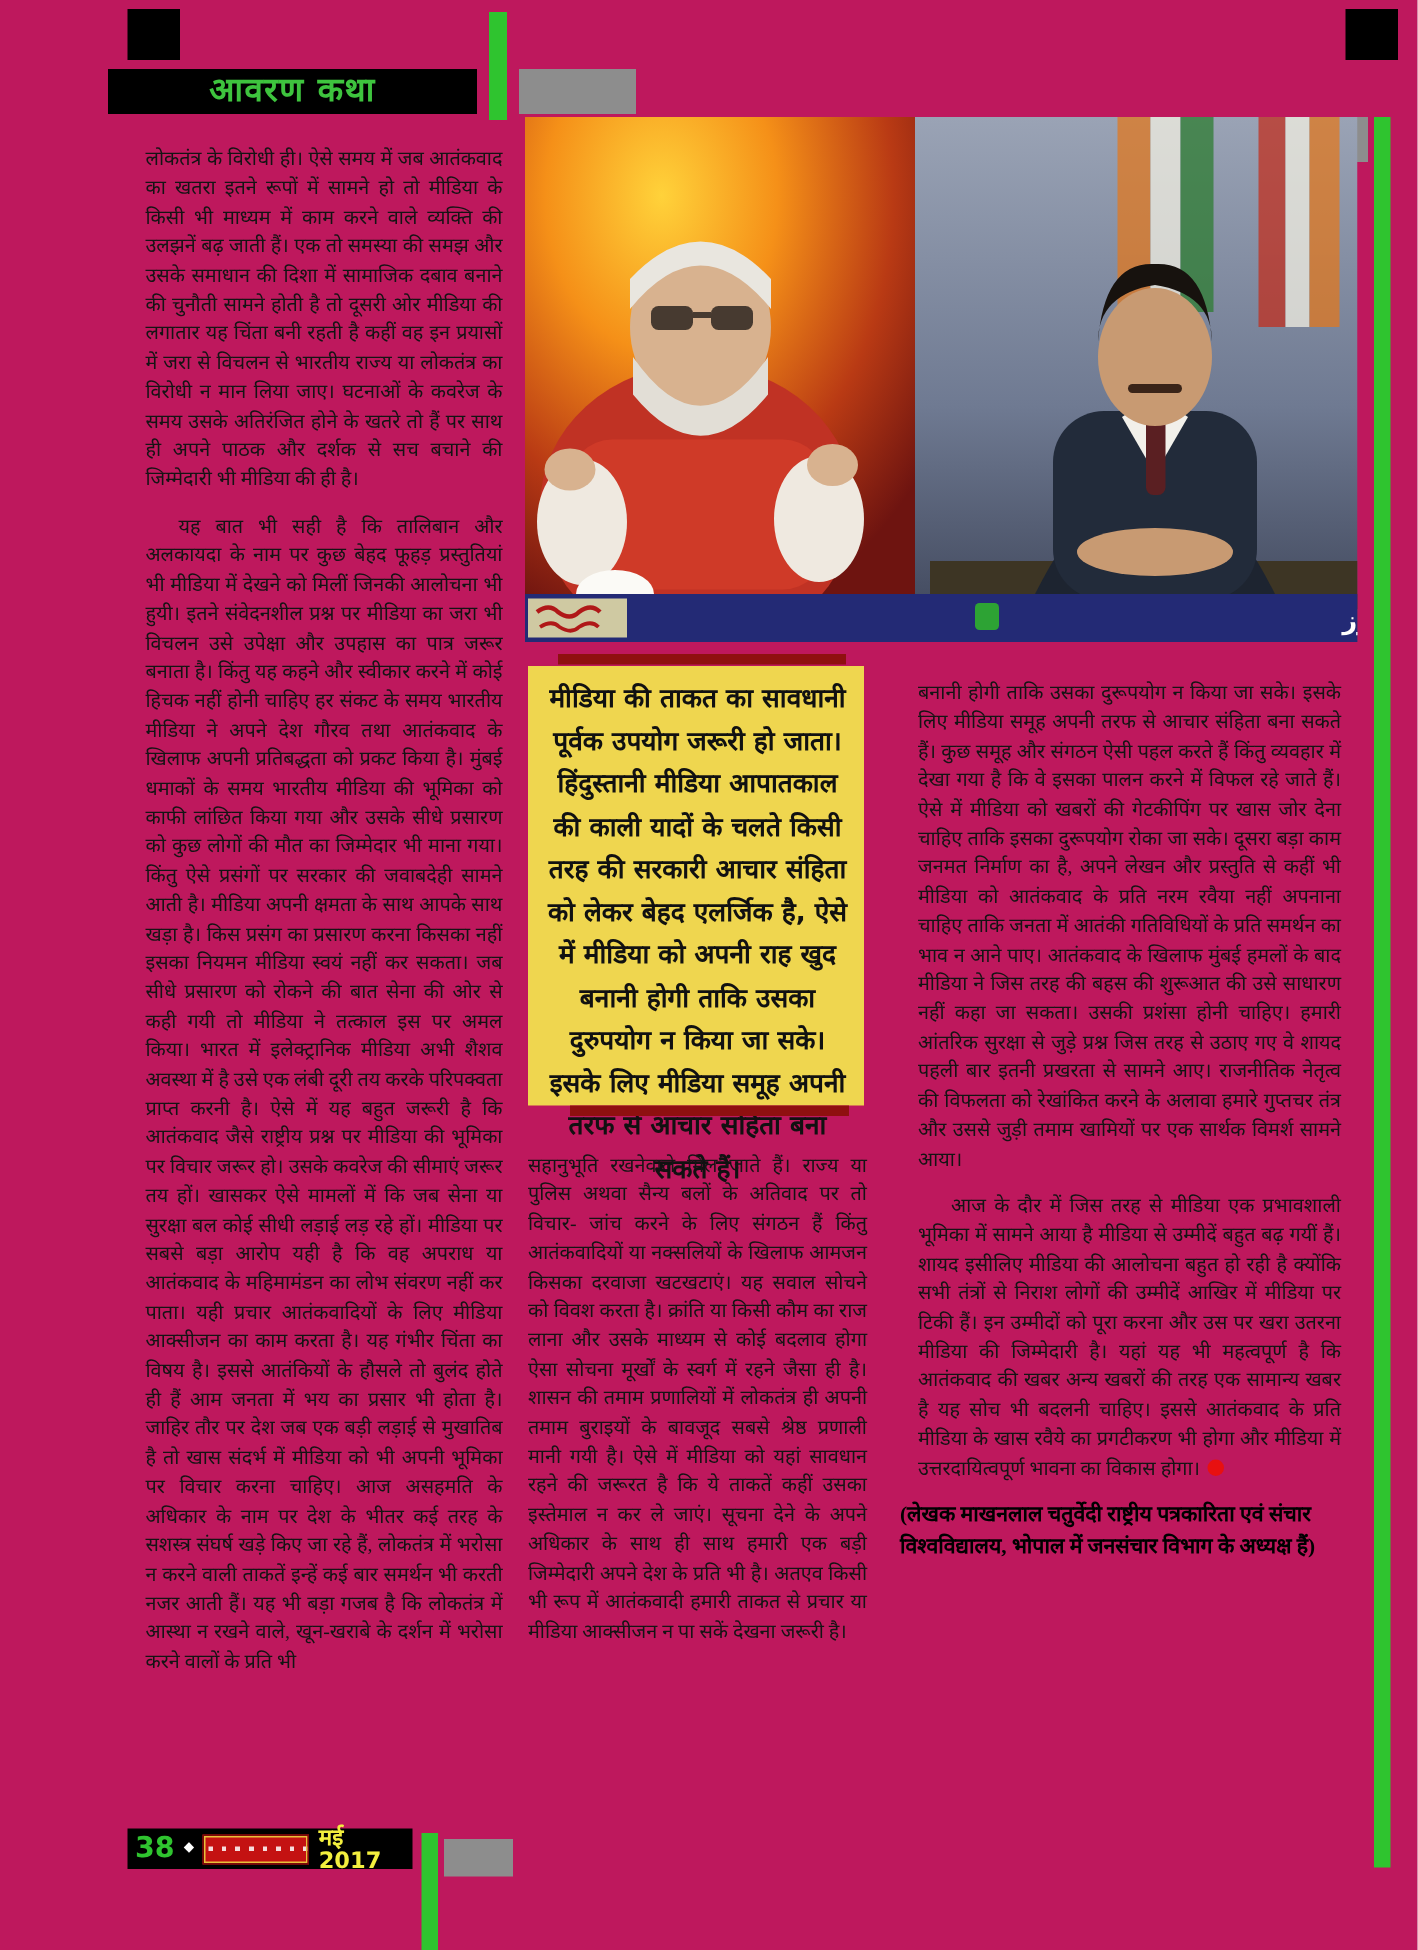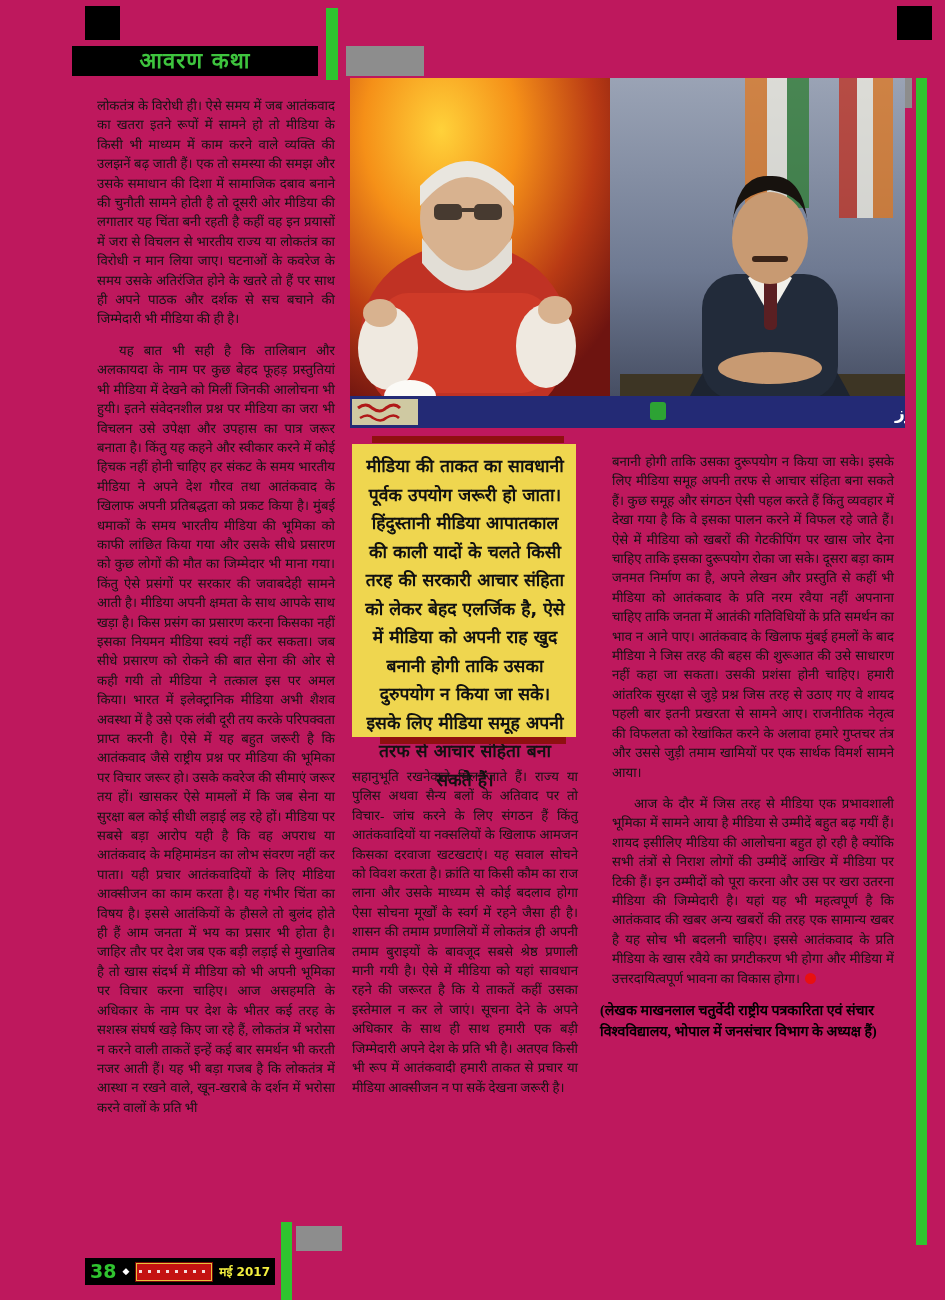--- a/index.html
+++ b/index.html
@@ -61,34 +61,34 @@
     margin-top:8px;text-align:left;font-weight:bold;
     font-size:14.2px;line-height:21px;color:#000;
   }
   .end-dot{
     display:inline-block;width:11px;height:11px;border-radius:50%;
     background:#e81010;margin-left:5px;vertical-align:-1px;
   }
 
   
   .footer-bar{
-    position:absolute;left:85px;top:1258px;width:190px;height:27px;background:#000;
+    position:absolute;left:85px;top:1219px;width:190px;height:27px;background:#000;
     display:flex;align-items:center;gap:6px;padding:0 5px;box-sizing:border-box;
     font-family:"DejaVu Sans","Liberation Sans",sans-serif;
   }
   .footer-bar .pagenum{color:#2fc42f;font-weight:bold;font-size:19px;line-height:1;}
   .footer-bar .diamond{color:#fff;font-size:9px;line-height:1;}
   .footer-logo{
     width:76px;height:18px;background:#c41212;border:1px solid #7d0808;
     background-image:
       repeating-linear-gradient(90deg,rgba(255,255,255,.85) 0 3px,rgba(255,255,255,0) 3px 9px);
     background-size:70px 3px;background-repeat:no-repeat;background-position:3px 7px;
     box-shadow:inset 0 0 0 1px #e6c23a;
   }
-  .footer-bar .issue{color:#f3ef3e;font-weight:bold;font-size:12px;line-height:1;}
+  .footer-bar .issue{color:#f3ef3e;font-weight:bold;font-size:15px;line-height:1;}
 </style>
 </head>
 <body>
 
 <div class="page">
 
   <div class="blk-sq sq-tl"></div>
   <div class="blk-sq sq-tr"></div>
   <div class="green-bar gb-header"></div>
   <div class="gray-box gx-header"></div>

